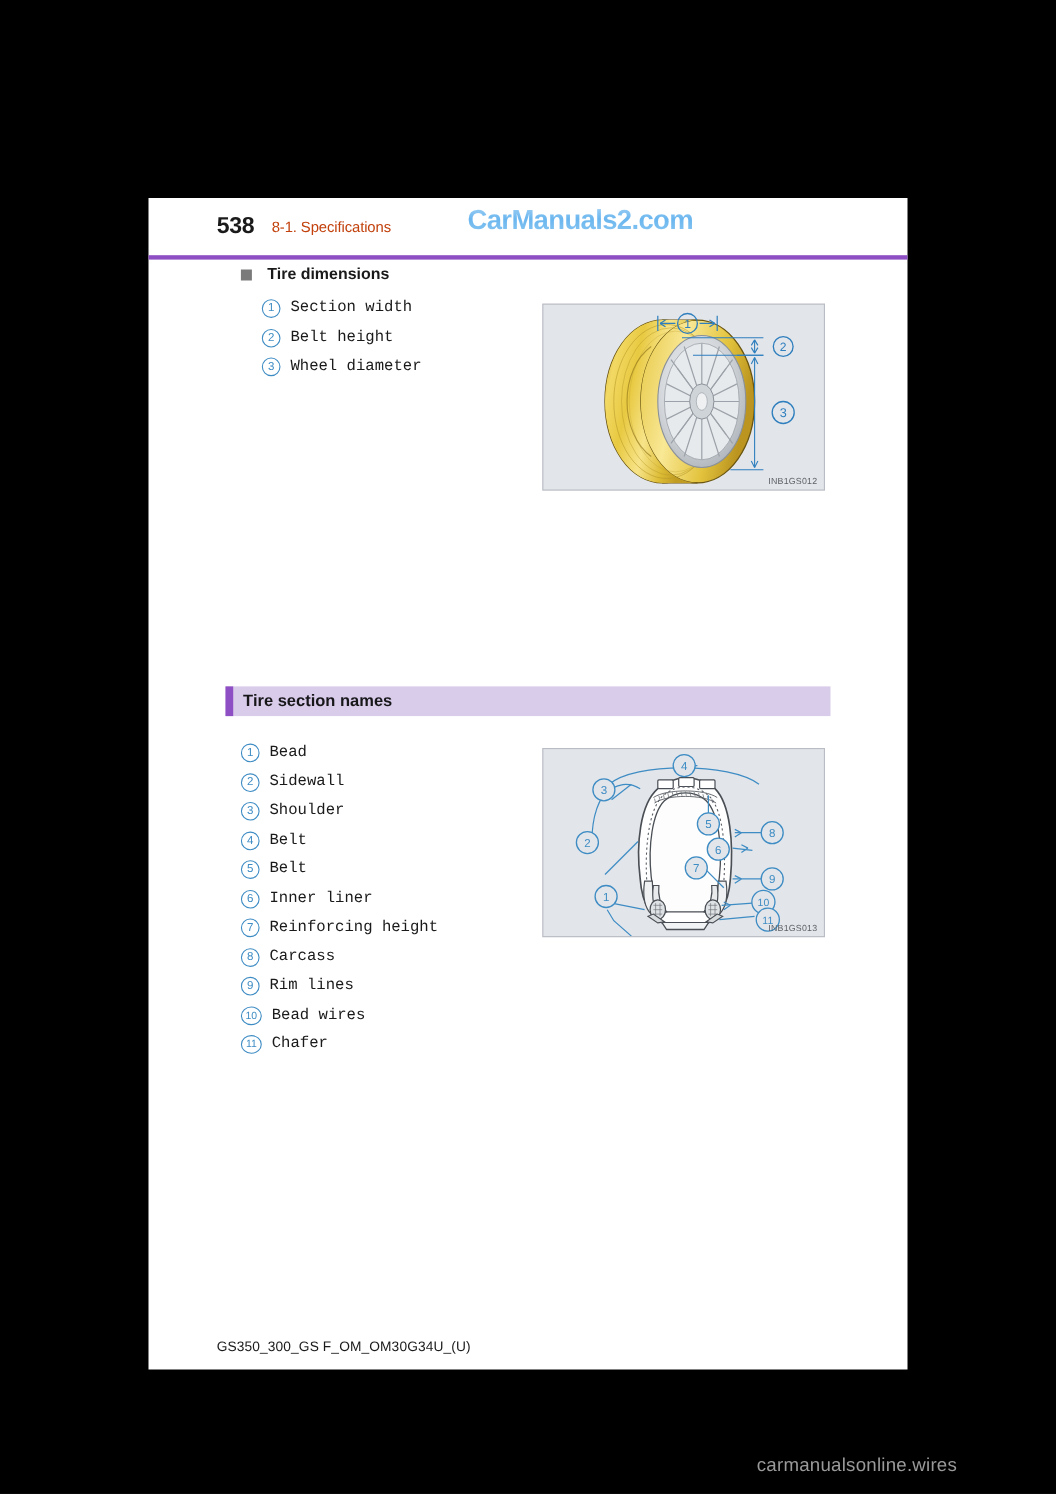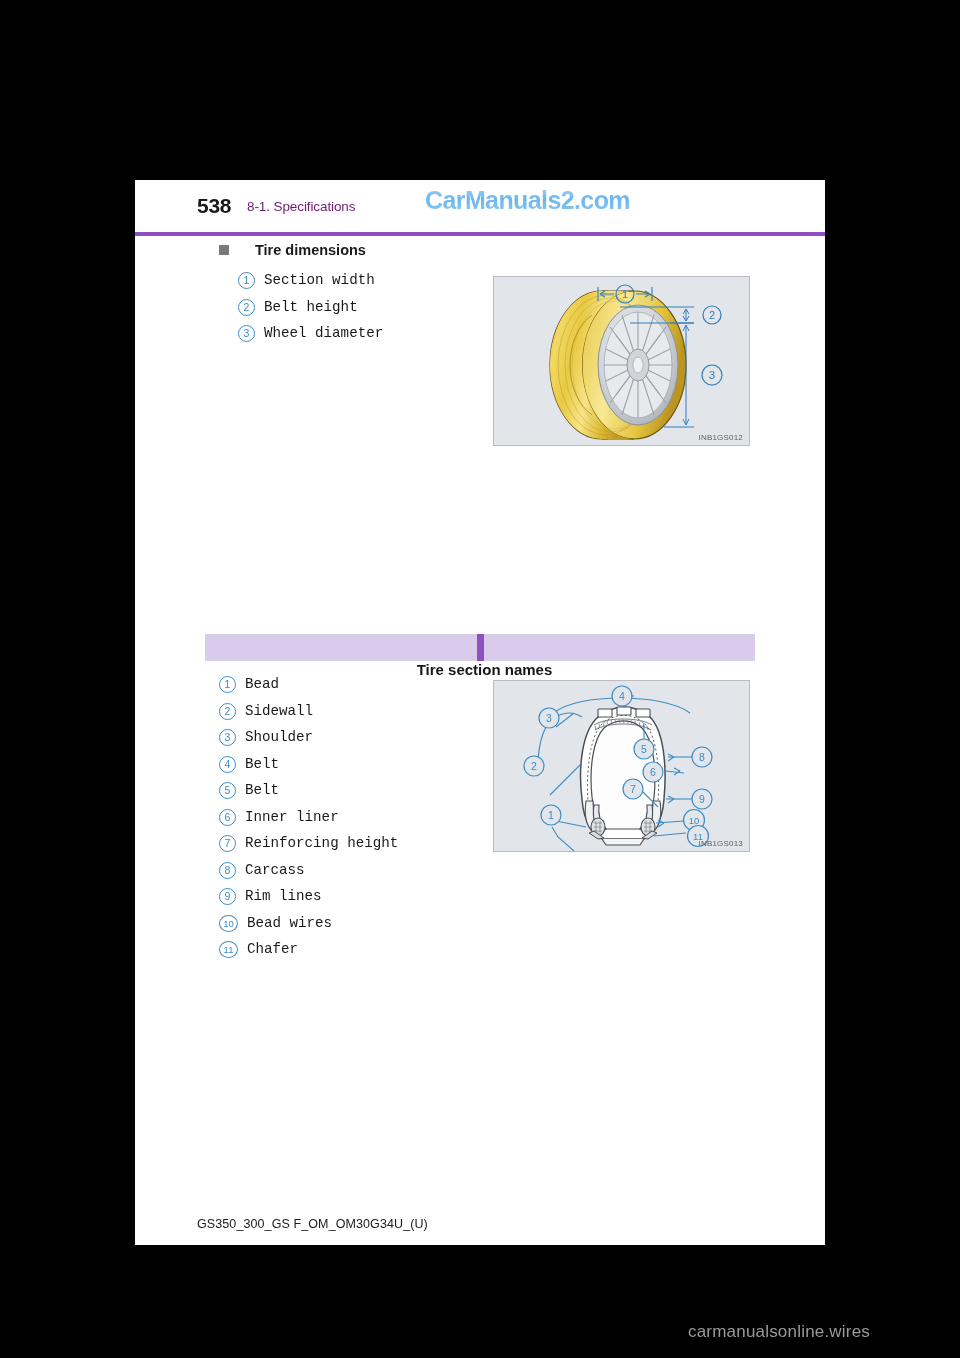--- a/index.html
+++ b/index.html
@@ -22,21 +22,21 @@
 
   
   .hdr { position: absolute; left: 0; top: 0; width: 690px; height: 54px; }
   .pg-num {
     position: absolute; left: 62px; top: 14px;
     font-size: 21px; font-weight: bold; color: #1a1a1a;
     letter-spacing: -0.3px;
   }
   .pg-sect {
     position: absolute; left: 112px; top: 19px;
-    font-size: 13.5px; color: #701a75; letter-spacing: -0.1px;
+    font-size: 13.5px; color: #c2410c; letter-spacing: -0.1px;
   }
   .watermark {
     position: absolute; left: 290px; top: 6px;
     font-size: 25px; font-weight: bold; letter-spacing: -0.6px;
     color: #7ec0f0;
     background: linear-gradient(180deg,#a8d4f5 0%, #6ab6ef 45%, #8ec9f2 100%);
     -webkit-background-clip: text; background-clip: text;
     -webkit-text-fill-color: transparent; color: transparent;
     white-space: nowrap;
   }
@@ -44,21 +44,21 @@
     position: absolute; left: 0; top: 52px;
     width: 690px; height: 4px; background: #8e4fc4;
   }
 
   
   .body { position: absolute; left: 0; top: 56px; width: 690px; }
 
   .sq-head {
     position: absolute; left: 84px; top: 6px;
     font-size: 14.5px; font-weight: bold; color: #1a1a1a;
-    display: flex; align-items: center; gap: 26px;
+    display: flex; align-items: center; gap: 14px;
   }
   .sq {
     display: inline-block; width: 10px; height: 10px;
     background: #7a7a7a; flex: none;
   }
 
   
   .nlist { position: absolute; }
   .nrow {
     display: flex; align-items: flex-start;
@@ -213,21 +213,21 @@
             <path d="M176 46 L200 46 M170 150 L200 150"></path>
             <path d="M192 48 L192 148"></path>
             <path d="M192 48 l-3 6 M192 48 l3 6 M192 148 l-3 -6 M192 148 l3 -6"></path>
           </g>
           <circle cx="218" cy="98" r="10" fill="none" stroke="#2f7fbe" stroke-width="1.2"></circle>
           <text x="218" y="102" font-size="11.5" fill="#2f7fbe" text-anchor="middle" font-family="Liberation Sans, sans-serif">3</text>
         </svg>
         <span class="fig-id">INB1GS012</span>
       </div>
 
-      <div class="band" style="top:398px;flex-direction:column;">
+      <div class="band" style="top:388px;">
         <span class="band-bar"></span>
         <span class="band-title">Tire section names</span>
       </div>
 
       <div class="nlist" style="left:84px; top:438px;">
         <div class="nrow">
           <span class="num">1</span>
           <span class="ntxt">Bead</span>
         </div>
         <div class="nrow">

